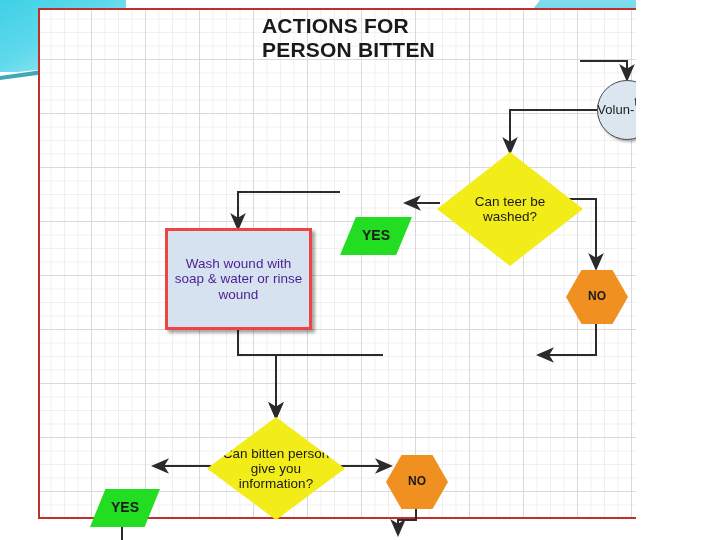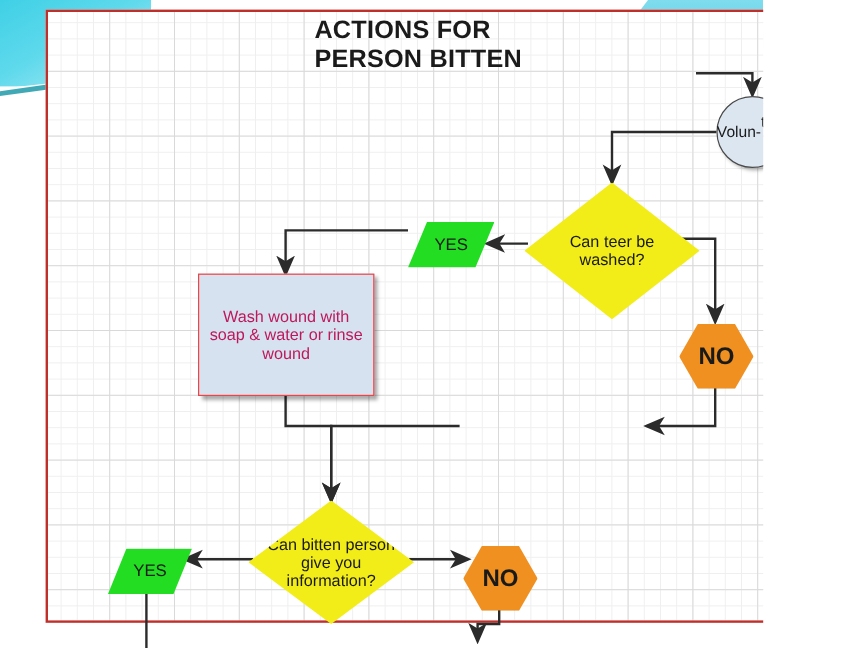--- a/index.html
+++ b/index.html
@@ -72,44 +72,45 @@
     box-shadow:2px 2px 3px rgba(0,0,0,.35);
   }
   
   .circle{
     background:#dce6f1;border:1px solid #4a4a4a;border-radius:50%;
     font-size:13px;color:#1a1a1a;
     box-shadow:2px 2px 3px rgba(0,0,0,.3);
   }
   
   .process{
-    background:#d6e2ef;border:1px solid #ef4444;
-    font-size:13.5px;color:#be185d;padding:4px;
+    background:#d6e2ef;border:3px solid #ef4444;
+    font-size:13.5px;color:#4c1d95;padding:4px;
     box-shadow:3px 3px 3px rgba(0,0,0,.35);
     align-items:center;
   }
   
   .diamond{
     background:#f2ed18;border:0;
     font-size:13.5px;color:#1a1a1a;
     clip-path:polygon(50% 0,100% 50%,50% 100%,0 50%);
     filter:drop-shadow(2px 2px 2px rgba(0,0,0,.4));
   }
   .diamond .dlabel{width:78%;}
   
   .parallelogram{
     background:#22dd22;border:0;
-    font-size:14px;font-weight:normal;color:#1a1a1a;
+    font-size:14px;font-weight:bold;color:#1a1a1a;
     clip-path:polygon(22% 0,100% 0,78% 100%,0 100%);
     filter:drop-shadow(2px 2px 2px rgba(0,0,0,.45));
+    margin-top:32px;
   }
   
   .hexagon{
     background:#ef9020;border:0;
-    font-size:20px;font-weight:bold;color:#1a1a1a;
+    font-size:12px;font-weight:bold;color:#1a1a1a;
     clip-path:polygon(25% 0,75% 0,100% 50%,75% 100%,25% 100%,0 50%);
     filter:drop-shadow(2px 2px 2px rgba(0,0,0,.45));
   }
 </style>
 </head>
 <body>
 
 <div id="slide">
 
   <div class="deco deco-tl"></div>

